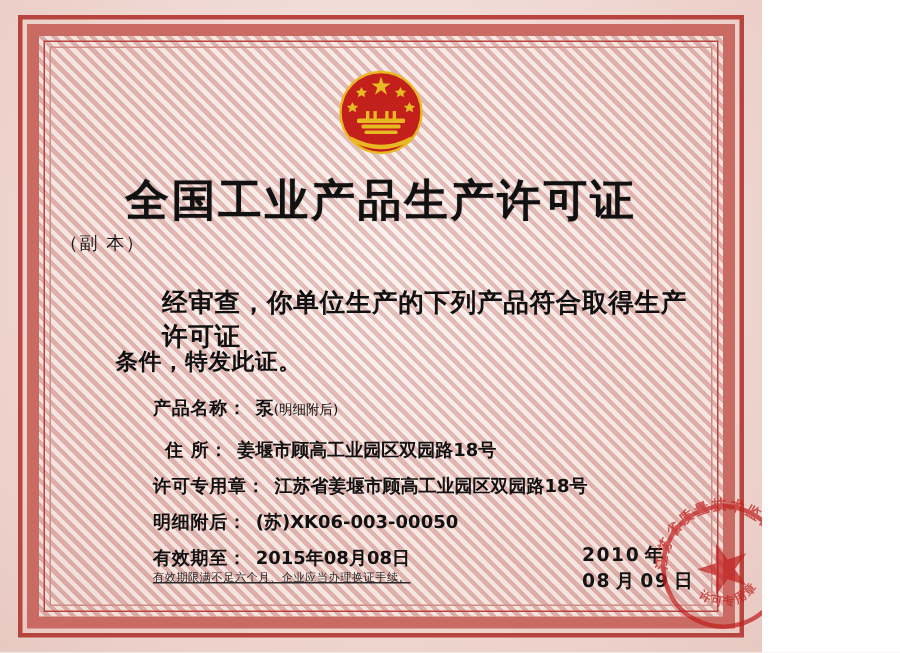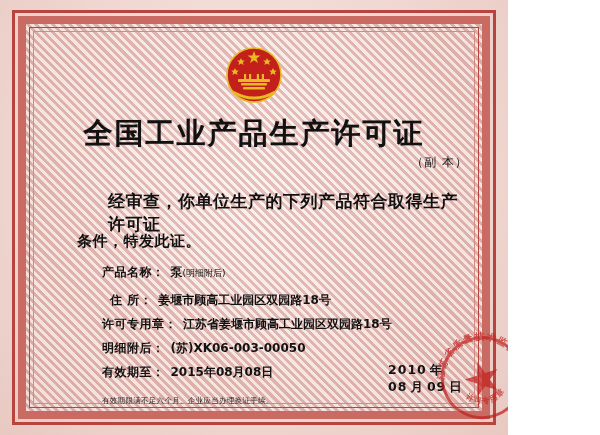--- a/index.html
+++ b/index.html
@@ -78,21 +78,21 @@
     font-weight: bold;
     letter-spacing: 2px;
     color: #111111;
     text-shadow: 0 0 1px rgba(0,0,0,0.35);
   }
   .subtitle {
     position: absolute;
     top: 118px;
     left: 0;
     right: 0;
-    text-align: right;
+    text-align: left;
     font-family: "DejaVu Sans", sans-serif;
     font-size: 12px;
     color: #1a1a1a;
     letter-spacing: 1px;
   }
 
   .company {
     position: absolute;
     top: 146px;
     left: 52px;
@@ -155,26 +155,27 @@
     font-family: "DejaVu Sans", sans-serif;
     font-size: 12.5px;
     font-weight: bold;
     color: #141414;
     letter-spacing: 1px;
   }
   .date-line .num { margin: 16px 3px; }
 
   .footnote {
     position: absolute;
-    top: 360px;
+    top: 344px;
     left: 62px;
     font-family: "DejaVu Sans", sans-serif;
     font-size: 7.5px;
     color: #2a2a2a;
     letter-spacing: 0.3px;
+    text-decoration: underline;
   }
 
   
   .seal {
     position: absolute;
     left: 392px;
     top: 292px;
     width: 98px;
     height: 98px;
     transform: rotate(-18deg);

